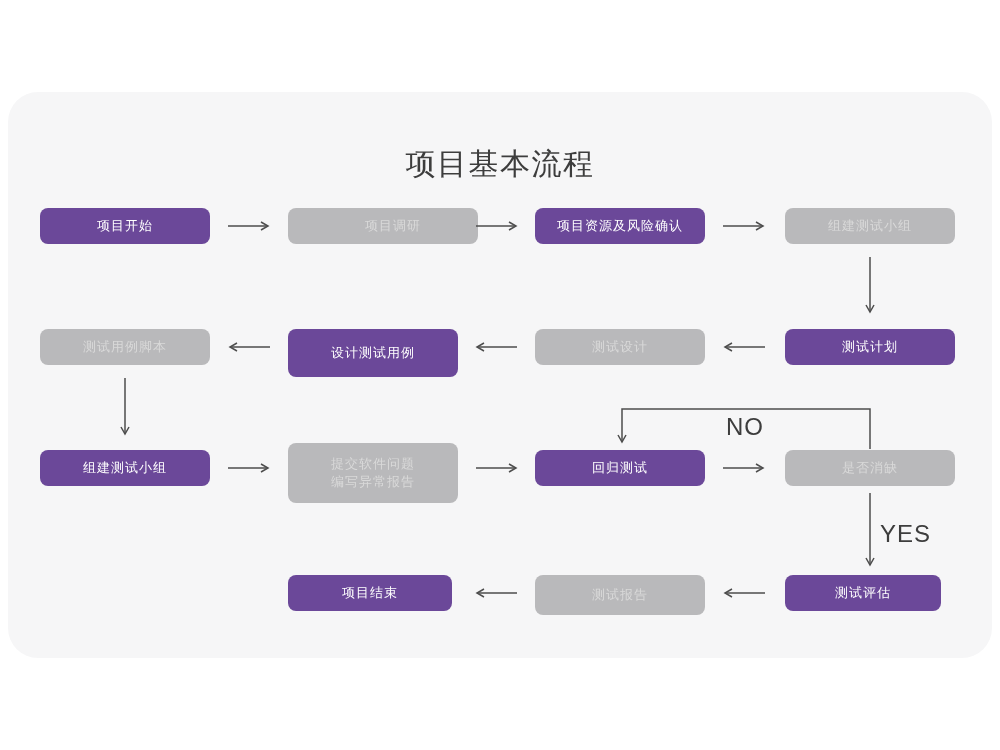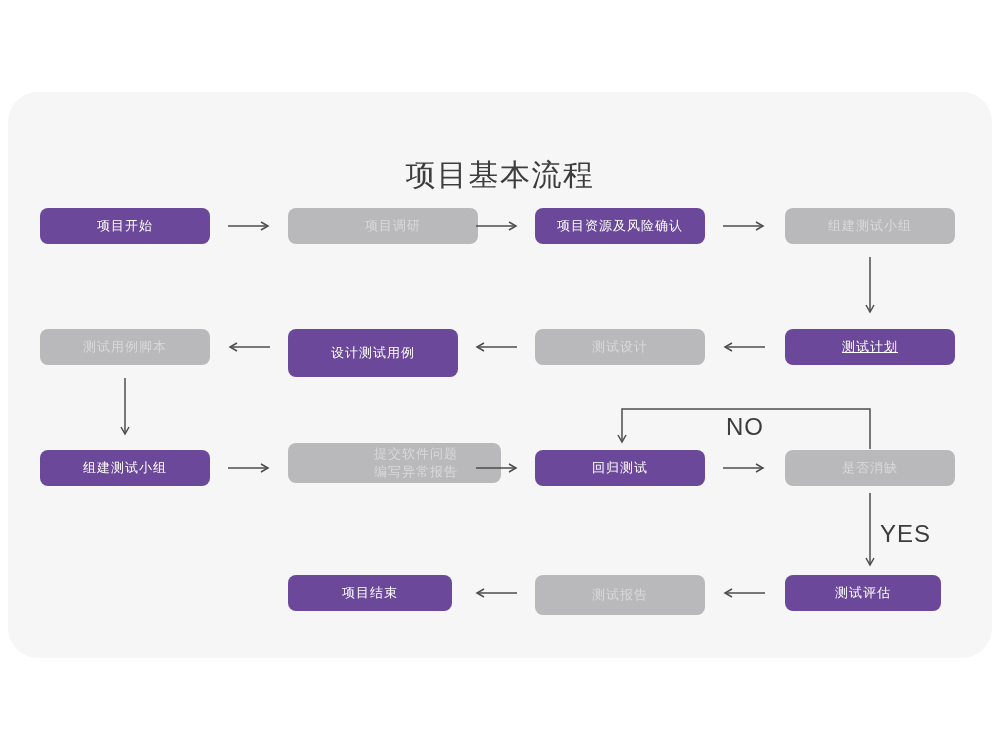--- a/index.html
+++ b/index.html
@@ -18,21 +18,21 @@
     width: 984px;
     height: 566px;
     background: var(--card_bg, #f6f6f7);
     border-radius: 30px;
   }
   .title {
     position: absolute;
     left: 0;
     right: 0;
     top: 140px;
-    margin: 15px;
+    margin: 4px;
     text-align: center;
     font-size: 30px;
     font-weight: 500;
     letter-spacing: 1.5px;
     color: var(--label, #3d3d3d);
   }
   .node {
     position: absolute;
     display: flex;
     align-items: center;
@@ -80,23 +80,23 @@
   <h1 class="title">项目基本流程</h1>
 
   <div id="nodes">
       <div class="node purple" style="left: 40px; top: 208px; width: 170px; height: 36px;">项目开始</div>
       <div class="node gray" style="left: 288px; top: 208px; width: 170px; height: 36px; padding-left: 20px;">项目调研</div>
       <div class="node purple" style="left: 535px; top: 208px; width: 170px; height: 36px;">项目资源及风险确认</div>
       <div class="node gray" style="left: 785px; top: 208px; width: 170px; height: 36px;">组建测试小组</div>
       <div class="node gray" style="left: 40px; top: 329px; width: 170px; height: 36px;">测试用例脚本</div>
       <div class="node purple" style="left: 288px; top: 329px; width: 170px; height: 48px;">设计测试用例</div>
       <div class="node gray" style="left: 535px; top: 329px; width: 170px; height: 36px;">测试设计</div>
-      <div class="node purple" style="left: 785px; top: 329px; width: 170px; height: 36px; text-decoration: underline;">测试计划</div>
+      <div class="node purple" style="left: 785px; top: 329px; width: 170px; height: 36px;">测试计划</div>
       <div class="node purple" style="left: 40px; top: 450px; width: 170px; height: 36px;">组建测试小组</div>
-      <div class="node gray" style="left: 288px; top: 443px; width: 170px; height: 40px; padding-left: 43px;">提交软件问题
+      <div class="node gray" style="left: 288px; top: 443px; width: 170px; height: 60px;">提交软件问题
 编写异常报告</div>
       <div class="node purple" style="left: 535px; top: 450px; width: 170px; height: 36px;">回归测试</div>
       <div class="node gray" style="left: 785px; top: 450px; width: 170px; height: 36px;">是否消缺</div>
       <div class="node purple" style="left: 288px; top: 575px; width: 164px; height: 36px;">项目结束</div>
       <div class="node gray" style="left: 535px; top: 575px; width: 170px; height: 40px;">测试报告</div>
       <div class="node purple" style="left: 785px; top: 575px; width: 156px; height: 36px;">测试评估</div>
     </div>
 
   <svg id="arrows" class="arrows" viewBox="0 0 1000 750" xmlns="http://www.w3.org/2000/svg">
     <defs>

